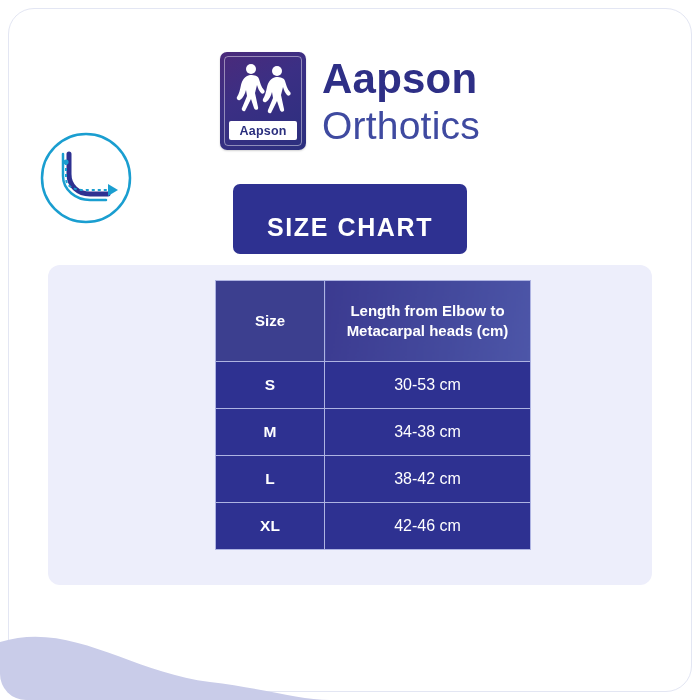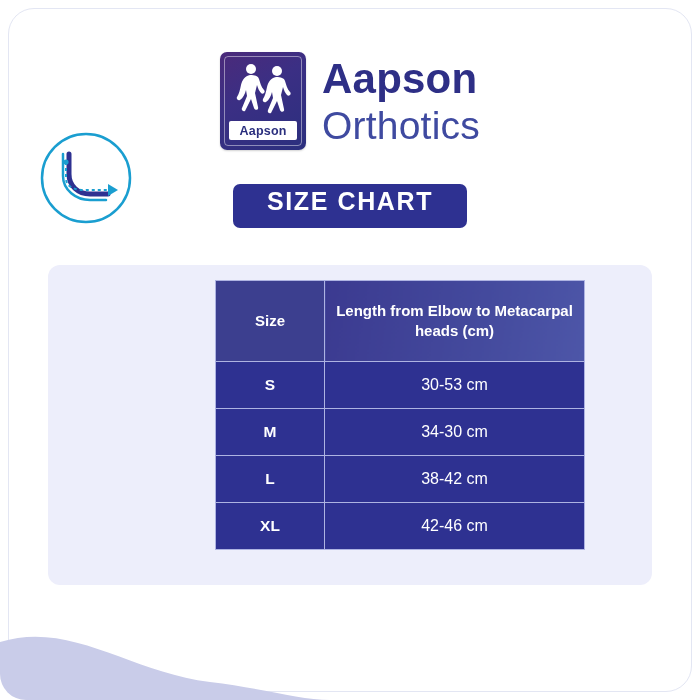--- a/index.html
+++ b/index.html
@@ -117,21 +117,21 @@
   .title-pill {
     position: absolute;
     top: 184px;
     left: 50%;
     transform: translateX(-50%);
     background: #2e3191;
     color: #ffffff;
     font-size: 25px;
     font-weight: 600;
     letter-spacing: 1.6px;
-    padding: 3px 34px 12px 34px;
+    padding: 29px 34px 12px 34px;
     border-radius: 7px;
     white-space: nowrap;
   }
 
   
   .card {
     position: absolute;
     left: 48px;
     top: 265px;
     width: 604px;
@@ -150,21 +150,21 @@
 
   
   .table-wrap {
     position: absolute;
     left: 215px;
     top: 280px;
     width: 370px;
   }
   table.size-table {
     border-collapse: collapse;
-    width: 370px;
+    width: 316px;
     table-layout: fixed;
   }
   table.size-table th,
   table.size-table td {
     border: 1px solid #aeb3e2;
     color: #ffffff;
     text-align: center;
     font-size: 15.5px;
     font-weight: 700;
   }
@@ -252,21 +252,21 @@
           <th class="col-len">Length from Elbow to Metacarpal heads (cm)</th>
         </tr>
       </thead>
       <tbody>
         <tr>
           <td class="cell-size">S</td>
           <td class="cell-len">30-53 cm</td>
         </tr>
         <tr>
           <td class="cell-size">M</td>
-          <td class="cell-len">34-30 cm</td>
+          <td class="cell-len">34-38 cm</td>
         </tr>
         <tr>
           <td class="cell-size">L</td>
           <td class="cell-len">38-42 cm</td>
         </tr>
         <tr>
           <td class="cell-size">XL</td>
           <td class="cell-len">42-46 cm</td>
         </tr>
       </tbody>

